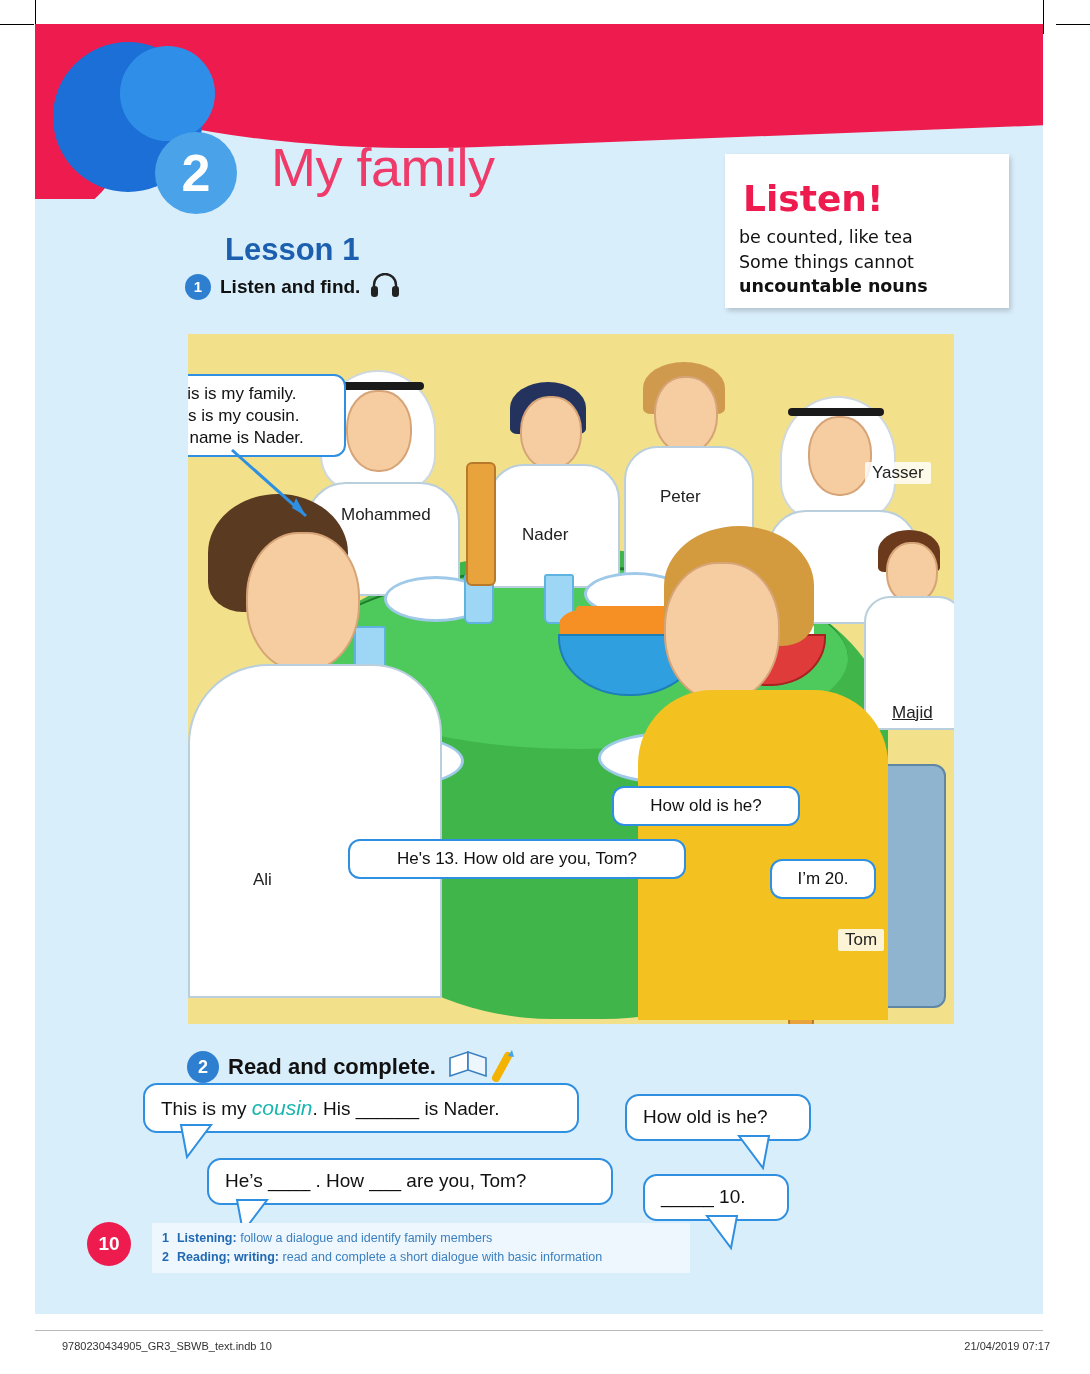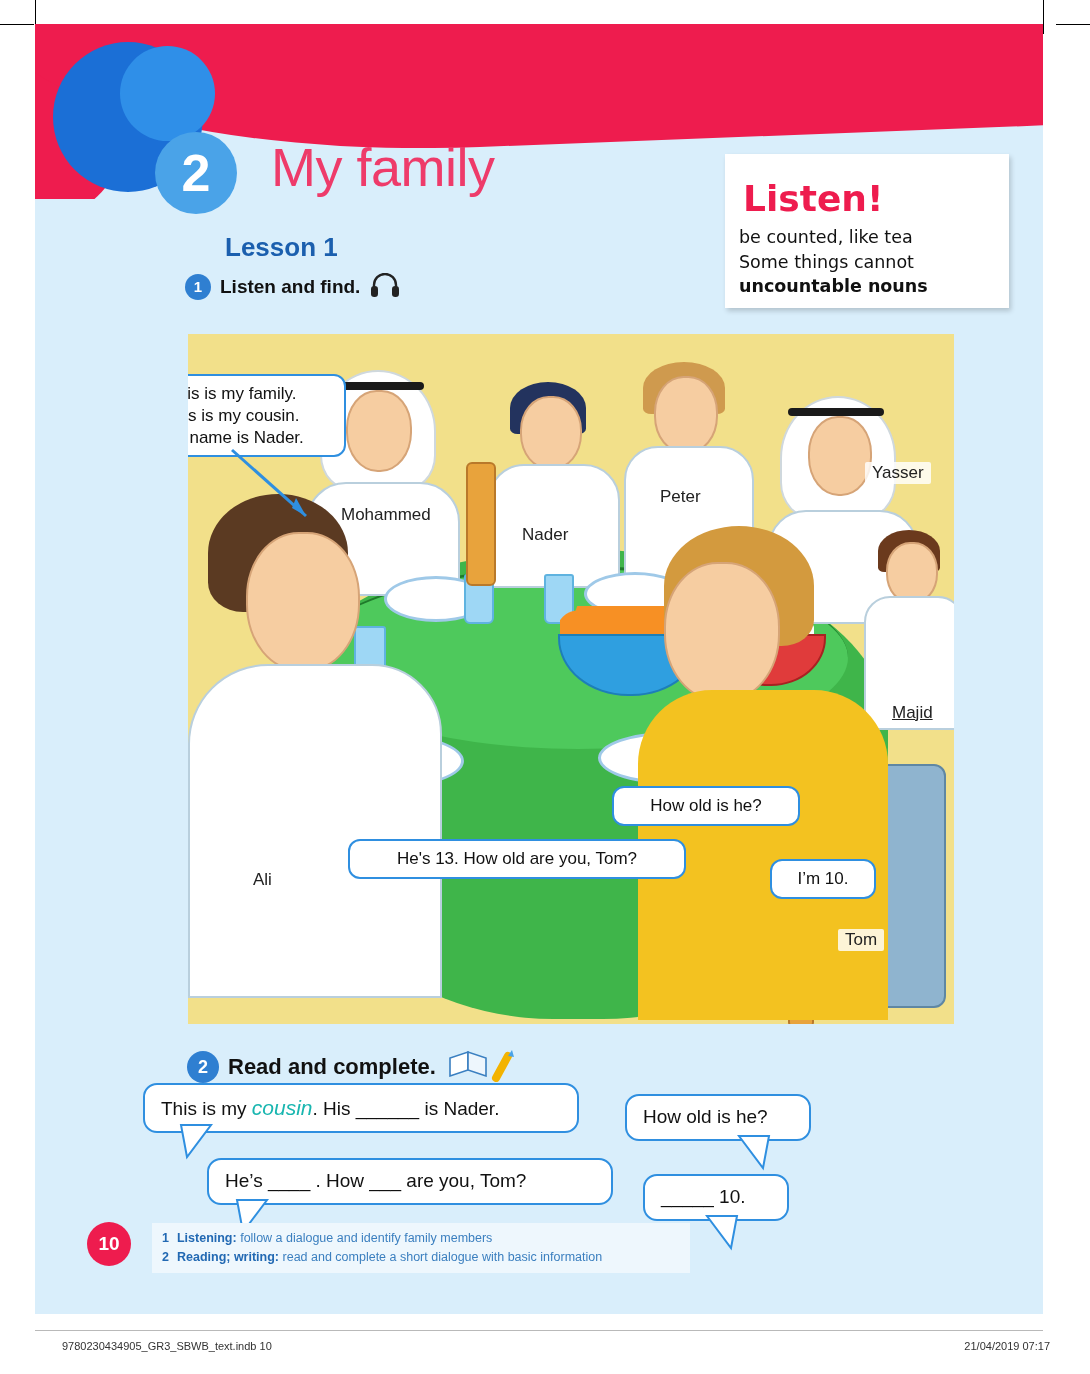--- a/index.html
+++ b/index.html
@@ -165,21 +165,21 @@
     font-weight: bold;
     font-size: 17.5px;
     color: #111;
     font-family: "DejaVu Sans", sans-serif;
   }
 
   .lesson-label {
     position: absolute;
     left: 190px;
     top: 208px;
-    font-size: 26px;
+    font-size: 31px;
     font-weight: bold;
     color: #1b5fae;
   }
 
   .task {
     position: absolute;
     display: flex;
     align-items: center;
   }
   .task-num {
@@ -539,21 +539,21 @@
         <div>This is my cousin.</div>
         <div>His name is Nader.</div>
       </div>
       <svg style="position:absolute;left:38px;top:112px;" width="96" height="90">
         <line x1="6" y1="4" x2="80" y2="70" stroke="#2f8fe0" stroke-width="3"></line>
         <polygon points="80,70 66,62 70,52" fill="#2f8fe0"></polygon>
       </svg>
 
       <div class="bubble" style="left:424px;top:452px;width:160px;">How old is he?</div>
       <div class="bubble" style="left:160px;top:505px;width:310px;">He's 13. How old are you, Tom?</div>
-      <div class="bubble" style="left:582px;top:525px;width:78px;">I’m 10.</div>
+      <div class="bubble" style="left:582px;top:525px;width:78px;">I’m 20.</div>
     </div>
 
     <div class="task" style="left:152px;top:1024px;">
       <div class="task-num big">2</div>
       <div class="task-text big">Read and complete.</div>
       <span class="book-icon">
         <svg width="72" height="34" viewBox="0 0 72 34">
           <path d="M2 28 L20 22 L20 4 L2 10 Z" fill="#ffffff" stroke="#3a7fc1" stroke-width="1.6"></path>
           <path d="M38 28 L20 22 L20 4 L38 10 Z" fill="#eef6fd" stroke="#3a7fc1" stroke-width="1.6"></path>
           <path d="M48 30 L60 8" stroke="#f3b300" stroke-width="8" stroke-linecap="round"></path>

